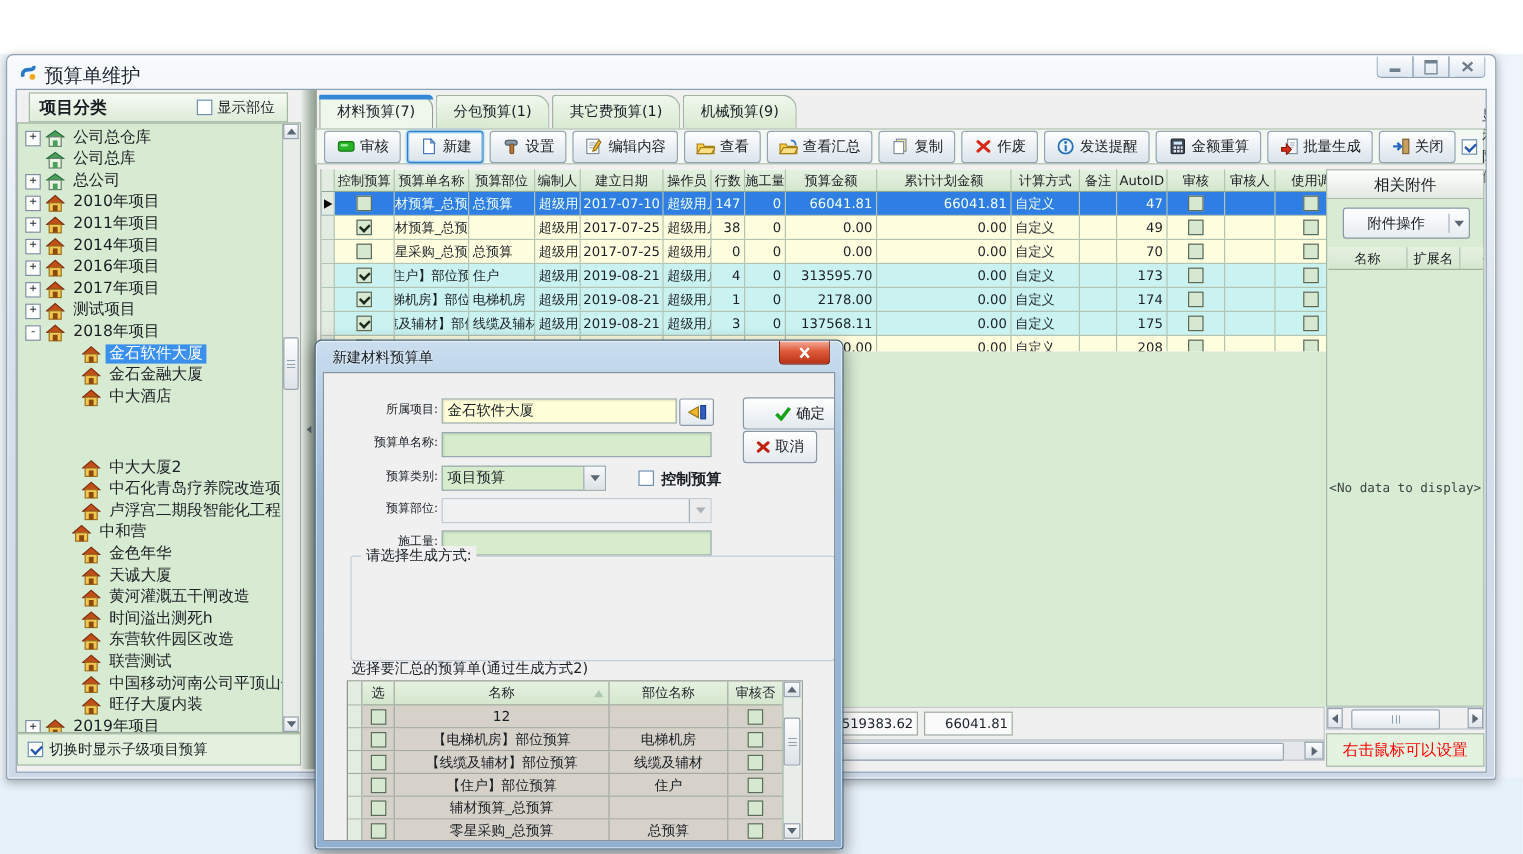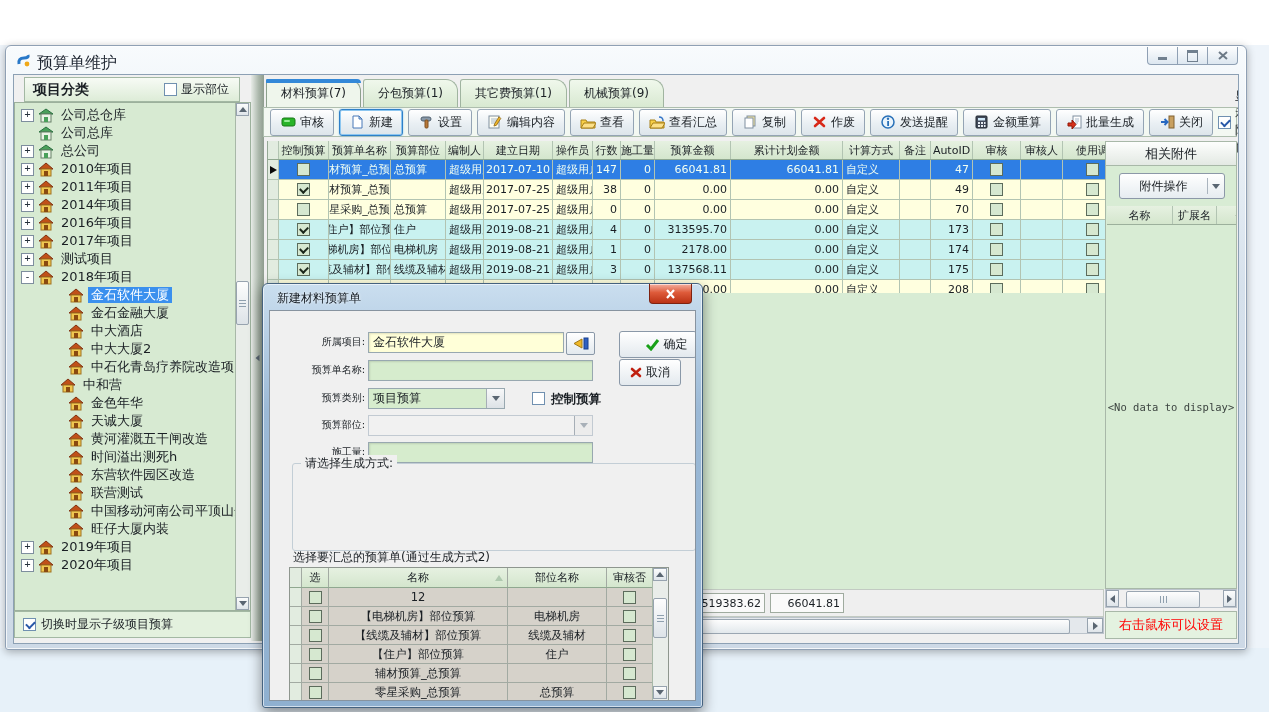--- a/index.html
+++ b/index.html
@@ -323,37 +323,46 @@
             </div>
             <div class="trow" style="padding-left: 36px;">
               <span class="exp-sp"></span>
               <span class="ticon"><svg width="16" height="15">
                   <polygon points="1,7 8,1 15,7" fill="#c05018" stroke="#803010"></polygon>
                   <rect x="3" y="7" width="10" height="7" fill="#f0c850" stroke="#a07020"></rect>
                   <rect x="6" y="9" width="4" height="5" fill="#8a4a10"></rect>
                 </svg></span>
               <span class="tlabel">中大酒店</span>
             </div>
-            <div class="trow" style="padding-left: 36px;">
+            <div class="trow" style="padding-left: 36px; margin-top: 41px;">
               <span class="exp-sp"></span>
               <span class="ticon"><svg width="16" height="15">
                   <polygon points="1,7 8,1 15,7" fill="#c05018" stroke="#803010"></polygon>
                   <rect x="3" y="7" width="10" height="7" fill="#f0c850" stroke="#a07020"></rect>
                   <rect x="6" y="9" width="4" height="5" fill="#8a4a10"></rect>
                 </svg></span>
               <span class="tlabel">中大大厦2</span>
             </div>
             <div class="trow" style="padding-left: 36px;">
               <span class="exp-sp"></span>
               <span class="ticon"><svg width="16" height="15">
                   <polygon points="1,7 8,1 15,7" fill="#c05018" stroke="#803010"></polygon>
                   <rect x="3" y="7" width="10" height="7" fill="#f0c850" stroke="#a07020"></rect>
                   <rect x="6" y="9" width="4" height="5" fill="#8a4a10"></rect>
                 </svg></span>
               <span class="tlabel">中石化青岛疗养院改造项目</span>
+            </div>
+            <div class="trow" style="padding-left: 36px;">
+              <span class="exp-sp"></span>
+              <span class="ticon"><svg width="16" height="15">
+                  <polygon points="1,7 8,1 15,7" fill="#c05018" stroke="#803010"></polygon>
+                  <rect x="3" y="7" width="10" height="7" fill="#f0c850" stroke="#a07020"></rect>
+                  <rect x="6" y="9" width="4" height="5" fill="#8a4a10"></rect>
+                </svg></span>
+              <span class="tlabel">卢浮宫二期段智能化工程</span>
             </div>
             <div class="trow" style="padding-left: 28px;">
               <span class="exp-sp"></span>
               <span class="ticon"><svg width="16" height="15">
                   <polygon points="1,7 8,1 15,7" fill="#c05018" stroke="#803010"></polygon>
                   <rect x="3" y="7" width="10" height="7" fill="#f0c850" stroke="#a07020"></rect>
                   <rect x="6" y="9" width="4" height="5" fill="#8a4a10"></rect>
                 </svg></span>
               <span class="tlabel">中和营</span>
             </div>

